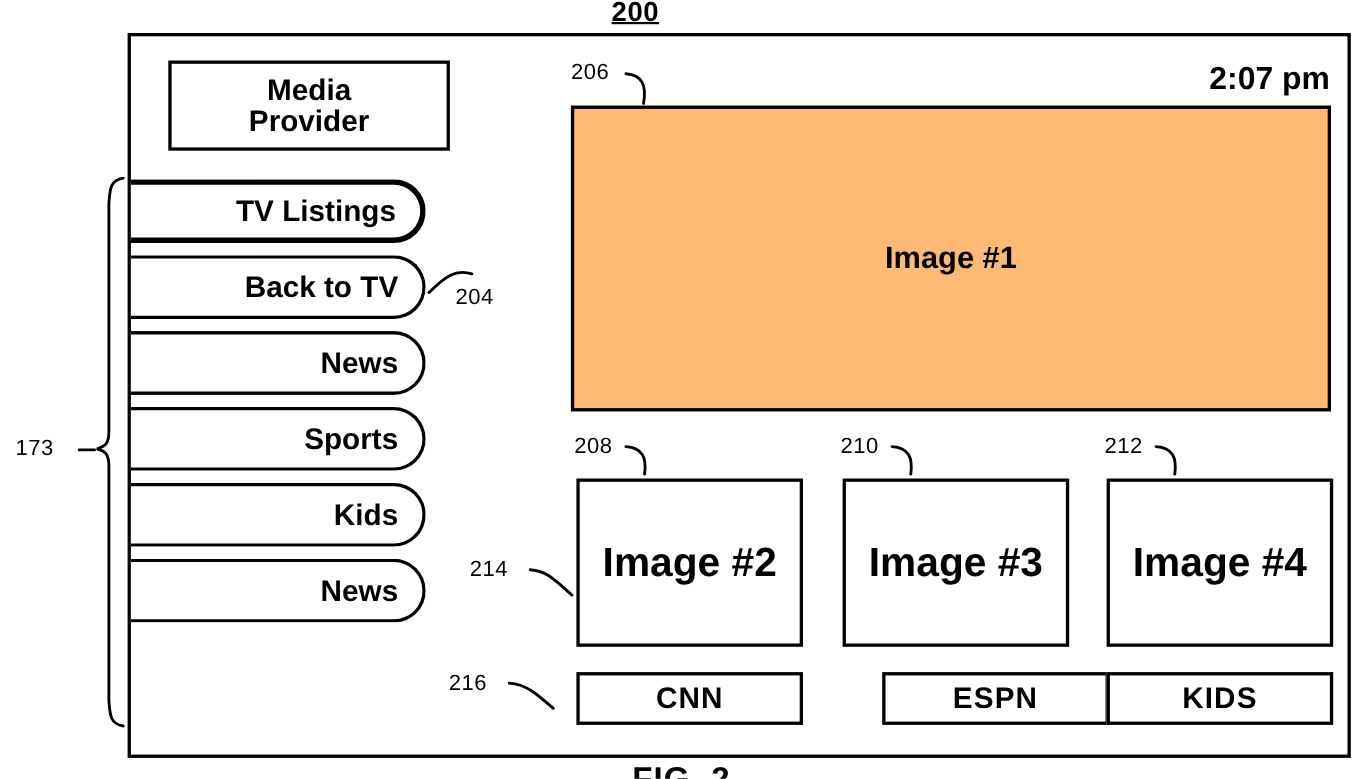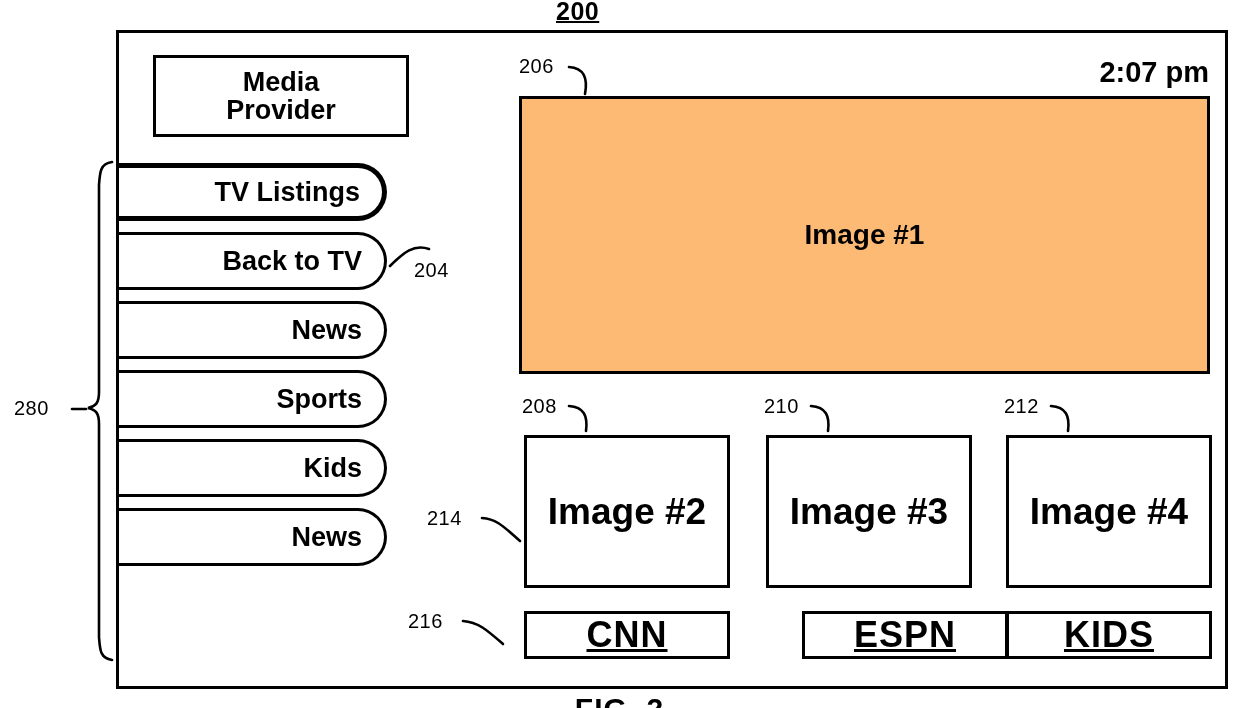--- a/index.html
+++ b/index.html
@@ -180,25 +180,24 @@
     height: 48px;
     top: 578px;
     border: 3px solid #000;
     box-sizing: border-box;
     display: flex;
     align-items: center;
     justify-content: center;
     background: #fff;
   }
   .chan-label {
-    font-size: 36px;
+    font-size: 27px;
     font-weight: bold;
     letter-spacing: 1px;
     white-space: nowrap;
-    text-decoration: underline;
   }
   .chan.col1 { left: 405px; }
   .chan.col2 { left: 683px; }
   .chan.col3 { left: 887px; }
 
   
   .ref {
     position: absolute;
     font-size: 20px;
     letter-spacing: 0.5px;
@@ -290,21 +289,21 @@
     </div>
     <div class="chan col2">
       <span class="chan-label">ESPN</span>
     </div>
     <div class="chan col3">
       <span class="chan-label">KIDS</span>
     </div>
 
   </div>
 
-  <div class="ref ref-202">280</div>
+  <div class="ref ref-202">173</div>
   <div class="ref ref-204">204</div>
   <div class="ref ref-206">206</div>
   <div class="ref ref-208">208</div>
   <div class="ref ref-210">210</div>
   <div class="ref ref-212">212</div>
   <div class="ref ref-214">214</div>
   <div class="ref ref-216">216</div>
 
   <svg class="leader-svg" viewBox="0 0 1239 708">
     <g fill="none" stroke="#000" stroke-width="2.6" stroke-linecap="round">

